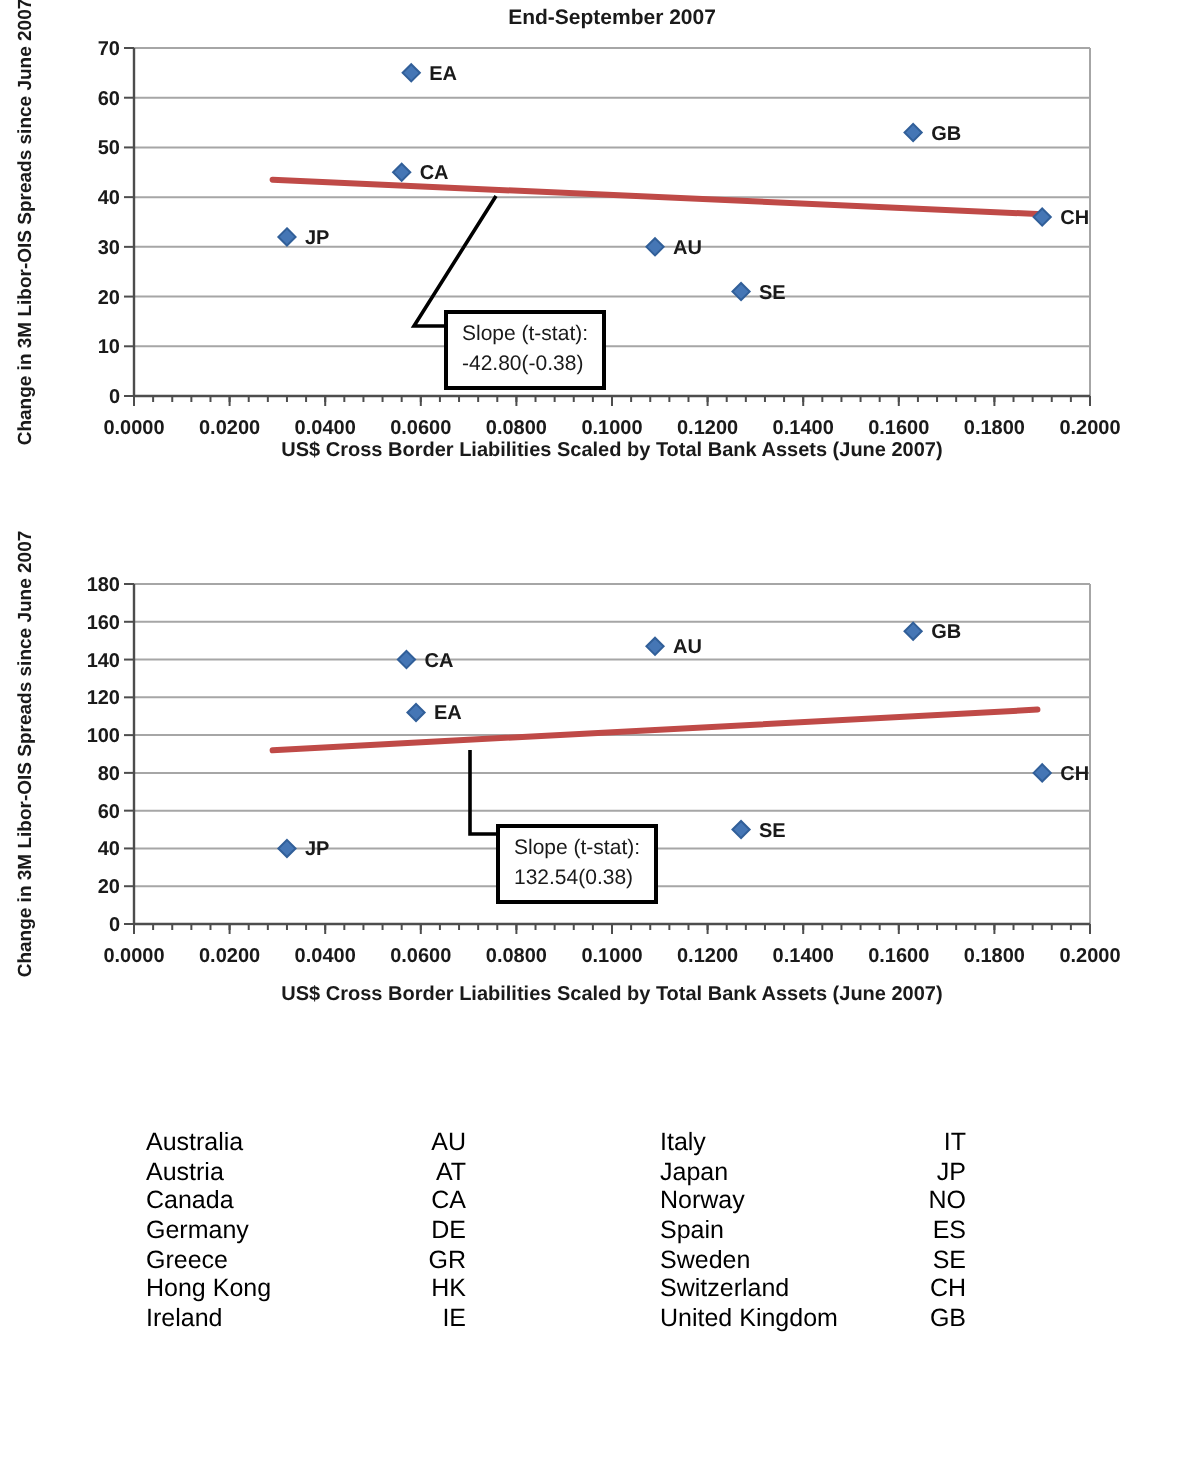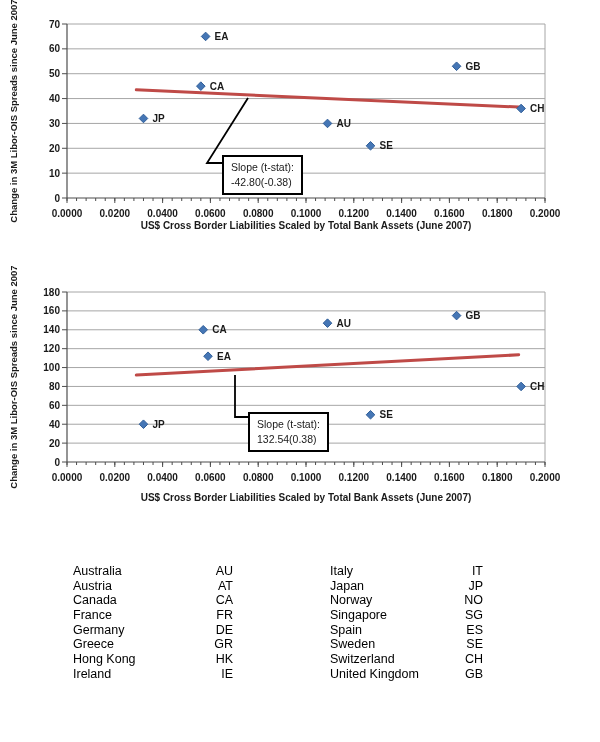--- a/index.html
+++ b/index.html
@@ -27,20 +27,21 @@
   .cell-code-left     { position:absolute; left:175px; width:58px; text-align:right; }
   .cell-country-right { position:absolute; left:330px; }
   .cell-code-right    { position:absolute; left:425px; width:58px; text-align:right; }
 </style>
 </head>
 <body>
 
 <div class="page">
 
   <section class="chart" id="chart-2007">
+    <div class="chart-title" style="top:3px">End-September 2007</div>
     <div class="y-axis-title" style="left:13px; top:111px">Change in 3M Libor-OIS Spreads since June 2007</div>
     <svg class="plot" width="600" height="250">
         <g>
           <line x1="67" y1="173.14285714285714" x2="545" y2="173.14285714285714" stroke="#a6a6a6" stroke-width="1"></line>
           <line x1="67" y1="148.28571428571428" x2="545" y2="148.28571428571428" stroke="#a6a6a6" stroke-width="1"></line>
           <line x1="67" y1="123.42857142857143" x2="545" y2="123.42857142857143" stroke="#a6a6a6" stroke-width="1"></line>
           <line x1="67" y1="98.57142857142857" x2="545" y2="98.57142857142857" stroke="#a6a6a6" stroke-width="1"></line>
           <line x1="67" y1="73.71428571428571" x2="545" y2="73.71428571428571" stroke="#a6a6a6" stroke-width="1"></line>
           <line x1="67" y1="48.85714285714286" x2="545" y2="48.85714285714286" stroke="#a6a6a6" stroke-width="1"></line>
           <line x1="67" y1="24" x2="545" y2="24" stroke="#a6a6a6" stroke-width="1"></line>
@@ -325,26 +326,20 @@
           <span class="cell-country-right">Japan</span>
           <span class="cell-code-right">JP</span>
         </div>
         <div class="abbrev-row">
           <span class="cell-country-left">Canada</span>
           <span class="cell-code-left">CA</span>
           <span class="cell-country-right">Norway</span>
           <span class="cell-code-right">NO</span>
         </div>
         <div class="abbrev-row">
-          <span class="cell-country-left">France</span>
-          <span class="cell-code-left">FR</span>
-          <span class="cell-country-right">Singapore</span>
-          <span class="cell-code-right">SG</span>
-        </div>
-        <div class="abbrev-row">
           <span class="cell-country-left">Germany</span>
           <span class="cell-code-left">DE</span>
           <span class="cell-country-right">Spain</span>
           <span class="cell-code-right">ES</span>
         </div>
         <div class="abbrev-row">
           <span class="cell-country-left">Greece</span>
           <span class="cell-code-left">GR</span>
           <span class="cell-country-right">Sweden</span>
           <span class="cell-code-right">SE</span>

